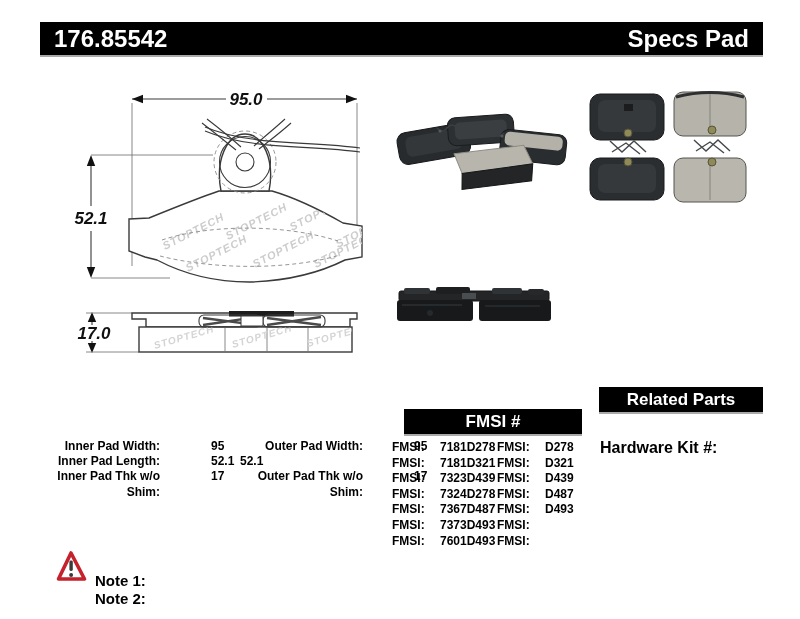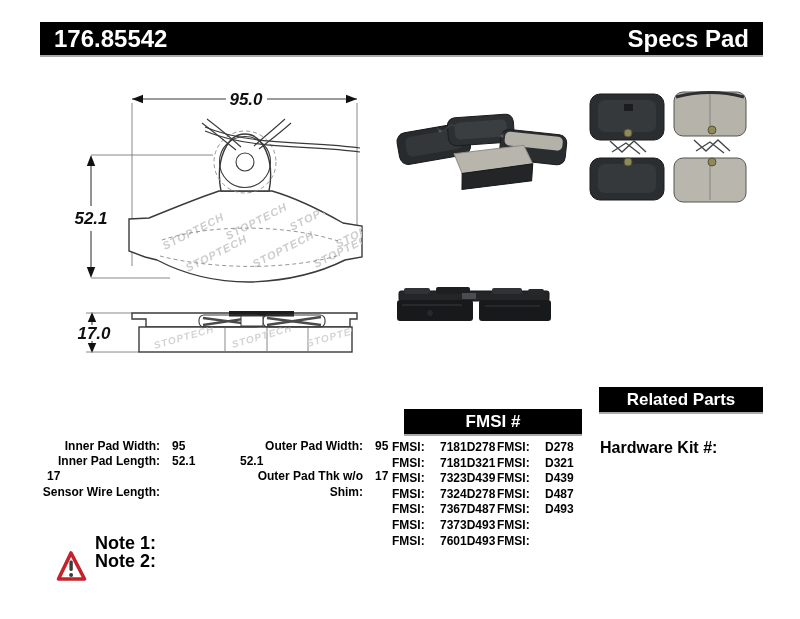--- a/index.html
+++ b/index.html
@@ -9,31 +9,31 @@
   }
   .bar{
     position:absolute;height:25px;background:#000;color:#fff;
     display:flex;align-items:center;box-shadow:0 2px 0 #a9a9a9;
   }
   .bar.header{left:40px;top:22px;width:723px;height:33px;font-size:24px;
     justify-content:space-between;padding:0 14px;box-sizing:border-box;}
   .bar .half{flex:1;text-align:center;font-size:15px;}
   .bar.center{justify-content:center;font-size:17px;}
   .spec-col{position:absolute;font-size:12px;line-height:15.2px;}
-  .spec-row{display:flex;}
+  .spec-row{display:flex;gap:39px;}
   .spec-label{text-align:right;}
   .spec-value{margin-left:12px;white-space:pre;}
   .inner-col .spec-label{width:125px;}
   .outer-col .spec-label{width:135px;}
   .fmsi-col{position:absolute;font-size:12px;line-height:15.6px;}
   .fmsi-row{display:flex;}
   .fmsi-row .flabel{width:33px;}
   .fmsi-row .fvalue{margin-left:15px;white-space:pre;}
   .related-col{position:absolute;font-size:16px;line-height:15.6px;}
-  .notes{position:absolute;left:95px;top:535px;font-size:18px;line-height:17.5px;}
+  .notes{position:absolute;left:95px;top:572px;font-size:15px;line-height:17.5px;}
   svg text.dim{font-size:17px;font-style:italic;font-weight:bold;fill:#111;}
   svg text.wm{font-size:11px;font-style:italic;font-weight:bold;fill:#cdcdcd;letter-spacing:1px;}
   svg text.wm2{font-size:10px;font-style:italic;font-weight:bold;fill:#d4d4d4;letter-spacing:1px;}
   svg .ln{stroke:#3a3a3a;stroke-width:1.1;fill:none;}
   svg .thin{stroke:#6a6a6a;stroke-width:0.8;fill:none;}
   svg .body{fill:#ffffff;stroke:#3a3a3a;stroke-width:1.4;}
   svg .dash{stroke:#8a8a8a;stroke-width:0.9;fill:none;stroke-dasharray:4,3;}
   svg .arr{fill:#111;stroke:none;}
 </style>
 </head>
@@ -204,25 +204,22 @@
   <div class="spec-col inner-col" style="left:35px;top:439px;">
     <div class="spec-row">
       <span class="spec-label">Inner Pad Width:</span>
       <span class="spec-value">95</span>
     </div>
     <div class="spec-row">
       <span class="spec-label">Inner Pad Length:</span>
       <span class="spec-value">52.1</span>
     </div>
     <div class="spec-row">
+      <span class="spec-label">Inner Pad Thk w/o Shim:</span>
       <span class="spec-value">17</span>
-    </div>
-    <div class="spec-row">
-      <span class="spec-label">Sensor Wire Length:</span>
-      <span class="spec-value"></span>
     </div>
   </div>
 
   <div class="spec-col outer-col" style="left:228px;top:439px;">
     <div class="spec-row">
       <span class="spec-label">Outer Pad Width:</span>
       <span class="spec-value">95</span>
     </div>
     <div class="spec-row">
       <span class="spec-value">52.1</span>

